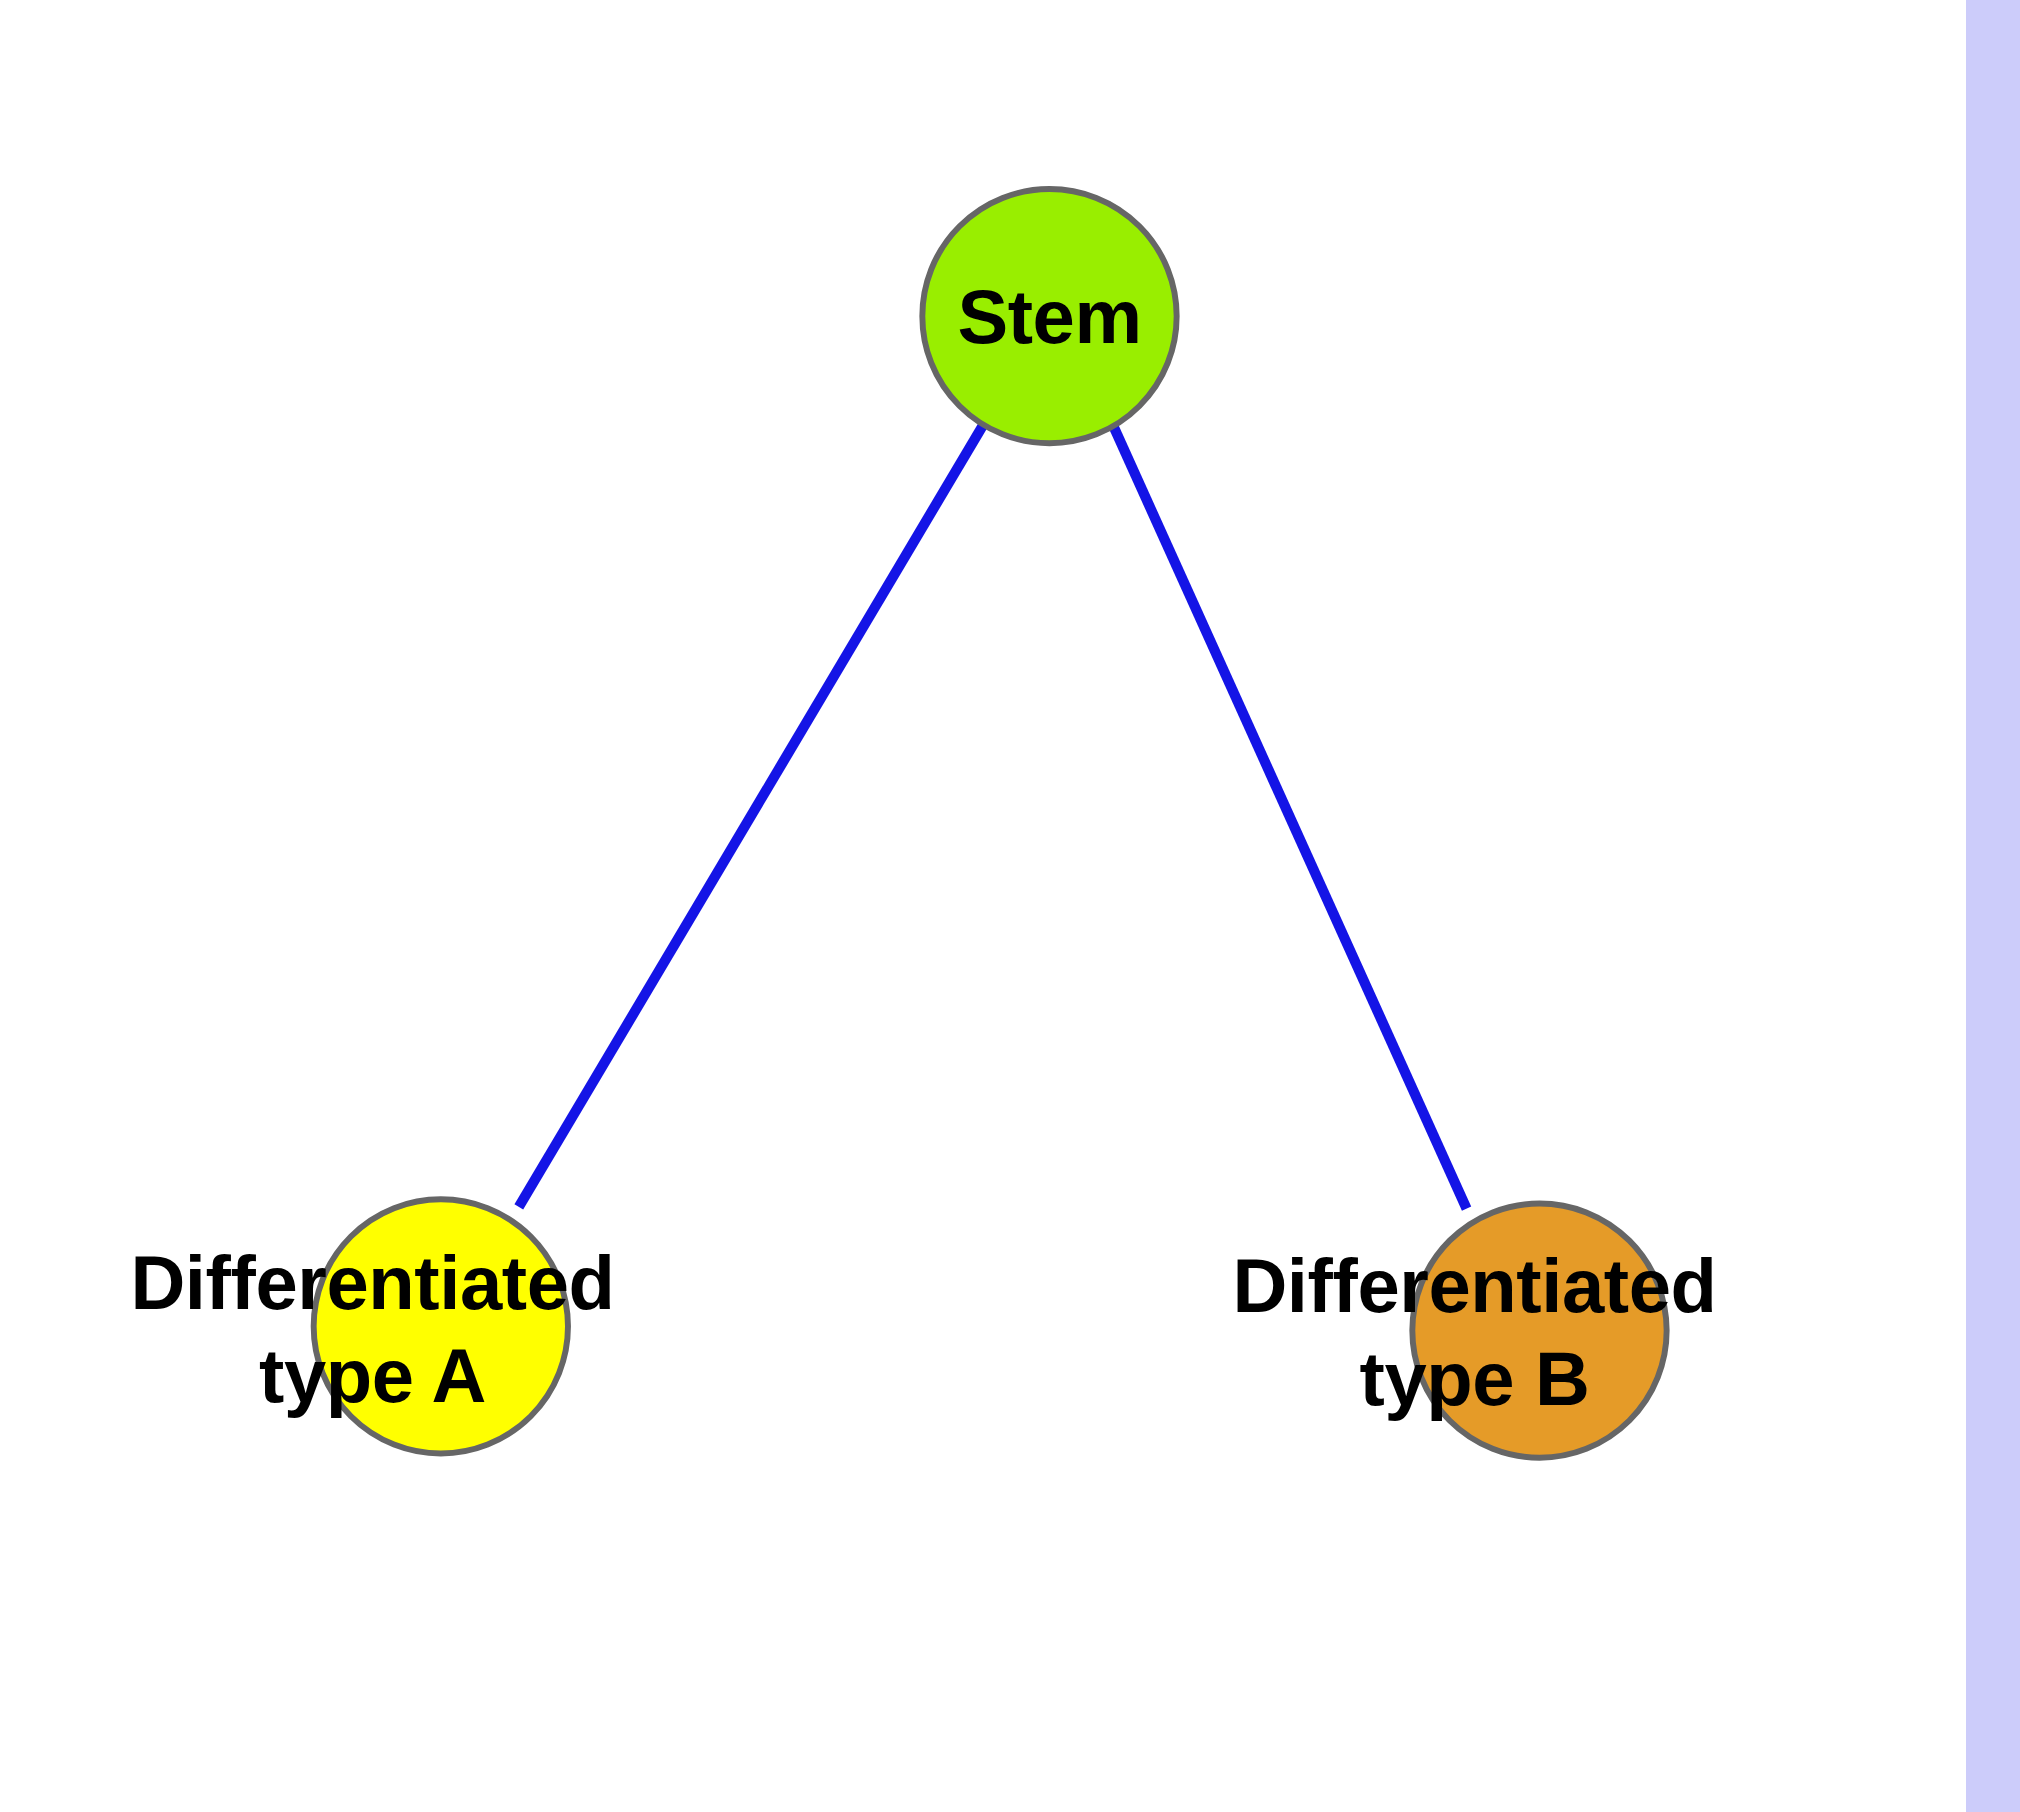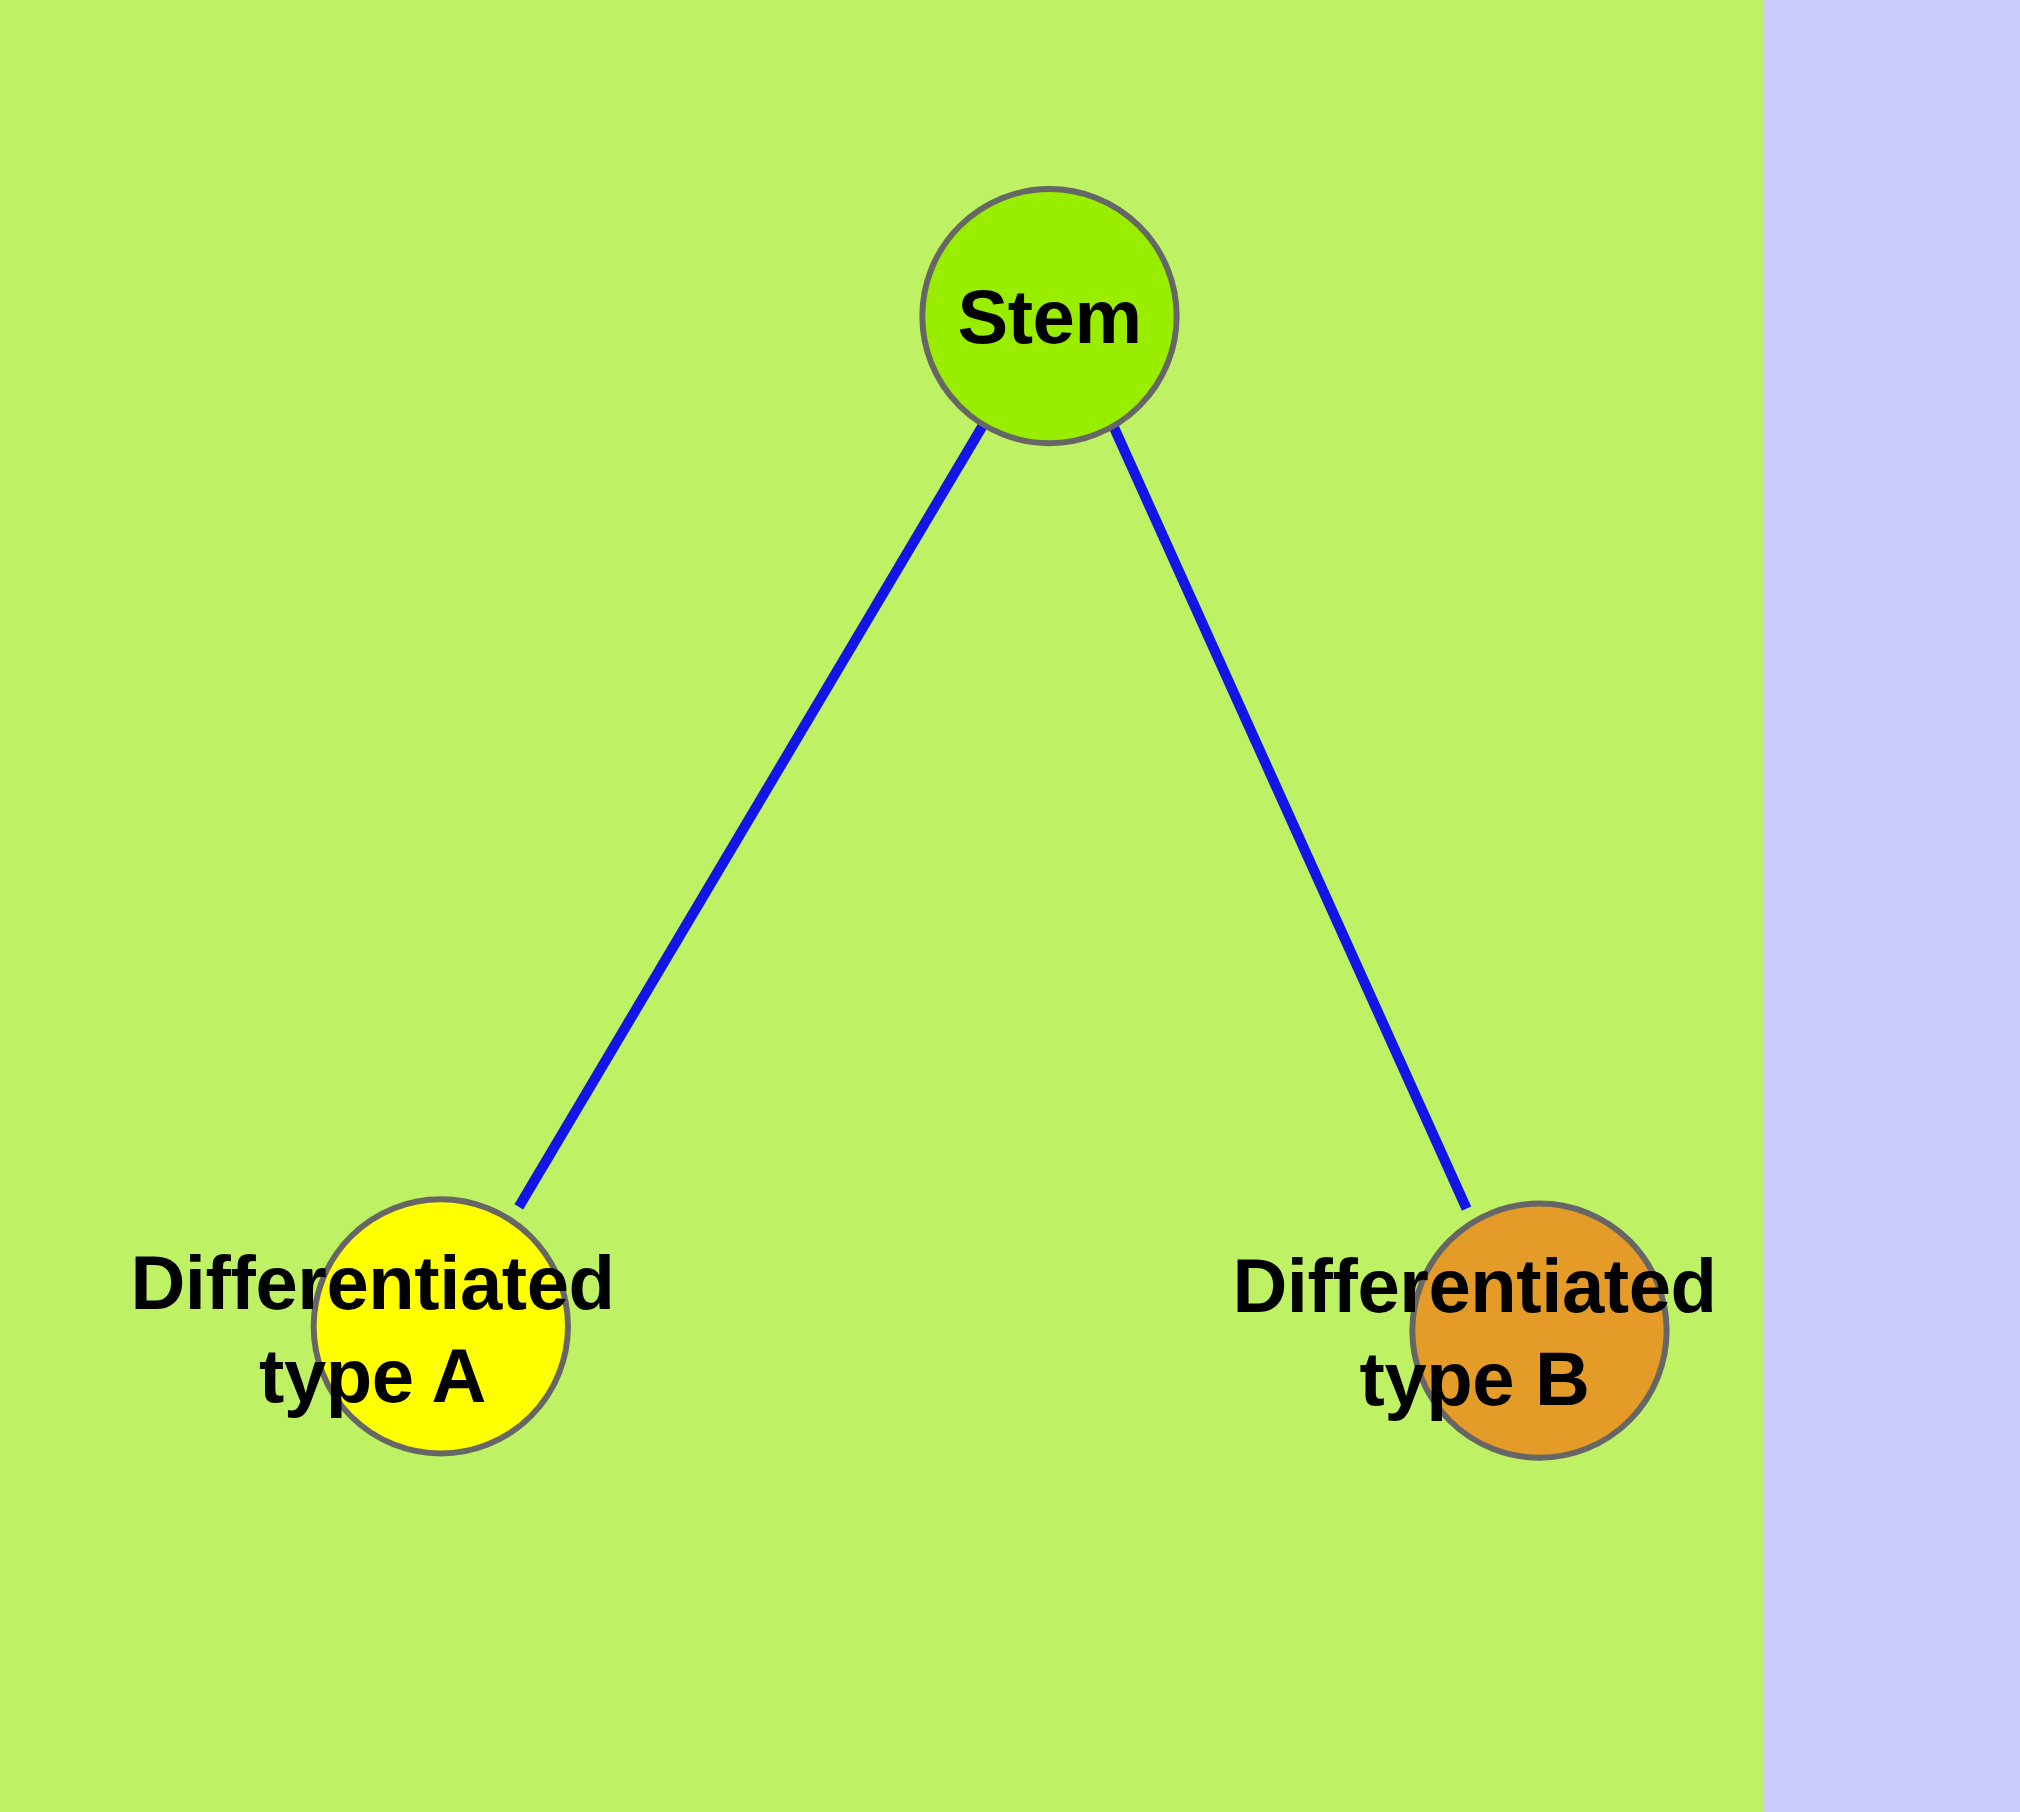--- a/index.html
+++ b/index.html
@@ -32,21 +32,21 @@
     line-height: 93px;
     text-align: center;
     white-space: pre;
     pointer-events: none;
     letter-spacing: -0.4px;
   }
 </style>
 </head>
 <body style="background: rgb(204, 204, 250);">
 
-<div id="canvas" style="width: 1763px; height: 1812px; background: #bef264;">
+<div id="canvas" style="width: 1966px; height: 1812px; background: #ffffff;">
 
   <svg id="graph-svg" viewBox="0 0 2384 2138" preserveAspectRatio="none">
     <g>
       <line class="graph-edge" x1="1160" y1="501" x2="612" y2="1424" stroke="#1414e6" stroke-width="12" stroke-linecap="butt"></line>
       <line class="graph-edge" x1="1313" y1="502" x2="1730" y2="1426" stroke="#1414e6" stroke-width="12" stroke-linecap="butt"></line>
     </g>
     <g>
       <circle class="graph-node" cx="1238" cy="373" r="150" fill="#99ee00" stroke="#666666" stroke-width="7"></circle>
       <circle class="graph-node" cx="520" cy="1565" r="150" fill="#ffff00" stroke="#666666" stroke-width="7"></circle>
       <circle class="graph-node" cx="1816" cy="1570" r="150" fill="#e59b28" stroke="#666666" stroke-width="7"></circle>

